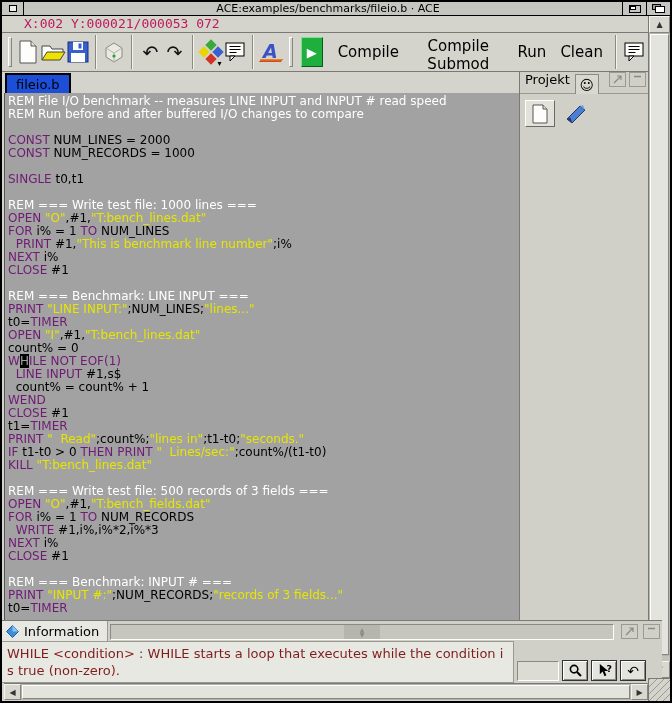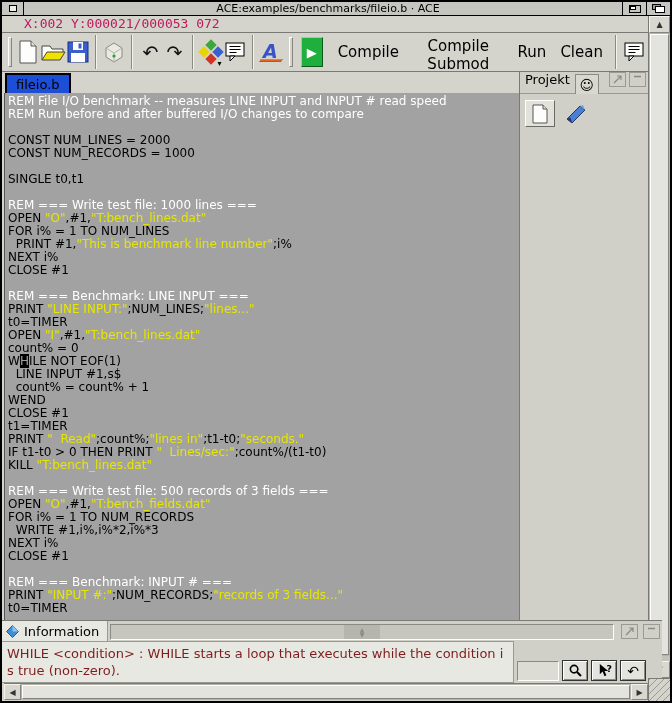--- a/index.html
+++ b/index.html
@@ -54,21 +54,21 @@
   
   .tabrow { position:absolute; left:0; top:70px; width:646px; height:21px; background:#d4d4cc; }
   .filetab { position:absolute; left:3px; top:1px; height:20px; padding:2px 9px 0 9px;
     background:#1d4ed8; border:2px solid #000; border-bottom:none; font-size:13px; color:#000; cursor:pointer; }
   
   .editor { position:absolute; left:2px; top:91px; width:515px; height:527px; background:#a2a2a2;
     border-left:1px solid #555; overflow:hidden; cursor:text;
     font-family:"DejaVu Sans Mono", monospace; font-size:12px; padding:2px 0 0 3px; }
   .code-line { white-space:pre; height:13px; line-height:13px; }
   .seg-c { color:#ffffff; }
-  .seg-k { color:#000000; }
+  .seg-k { color:#701a75; }
   .seg-s { color:#e6e600; }
   .seg-p { color:#000000; }
   .seg-x { background:#000; color:#a2a2a2; }
   
   .project { position:absolute; left:517px; top:70px; width:129px; height:548px;
     background:#d0d0c8; border-left:1px solid #7a7a74; }
   .phead { height:22px; display:flex; padding:0 2px 0 5px; border-bottom:1px solid #9a9a92; }
   .plabel { font-size:13px; color:#000; margin-right:5px; }
   .smiley-tab { width:24px; height:20px; margin-top:2px; border:1px solid #8a8a82; border-bottom:none;
     background:#d8d8d0; display:flex; align-items:center; justify-content:center; cursor:pointer; }

